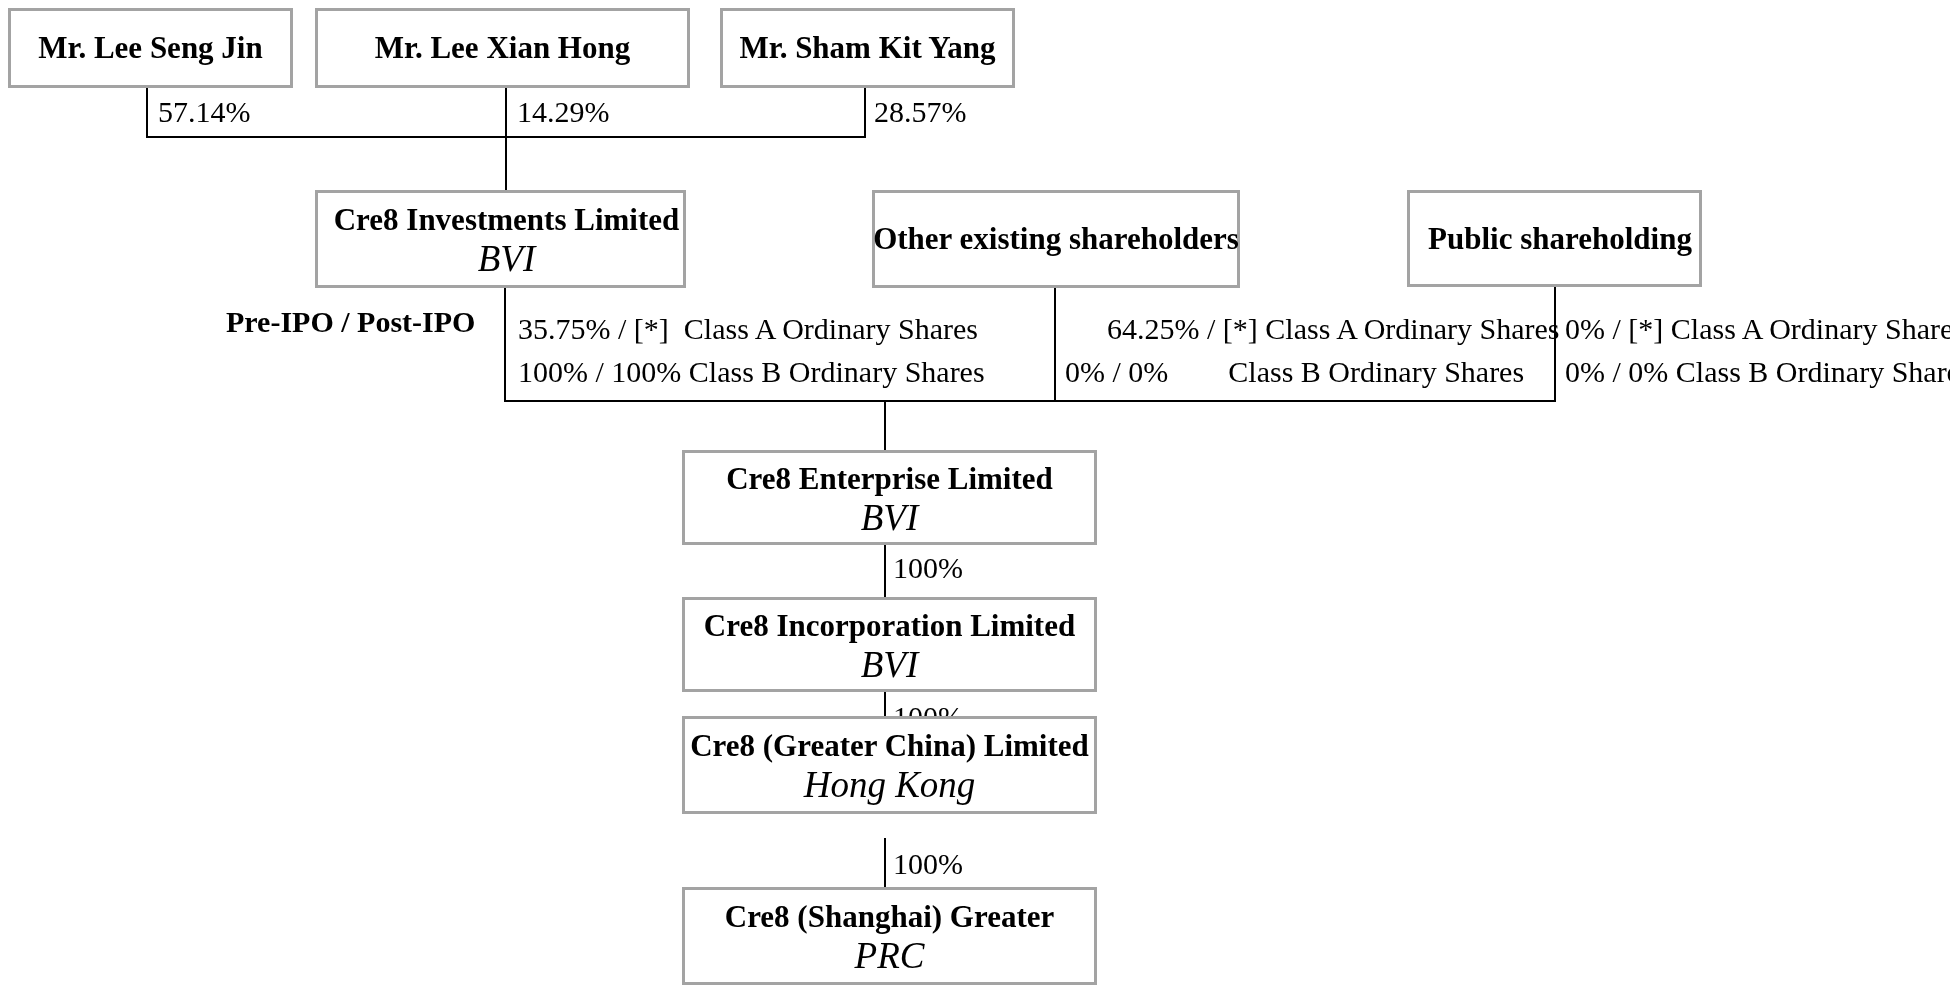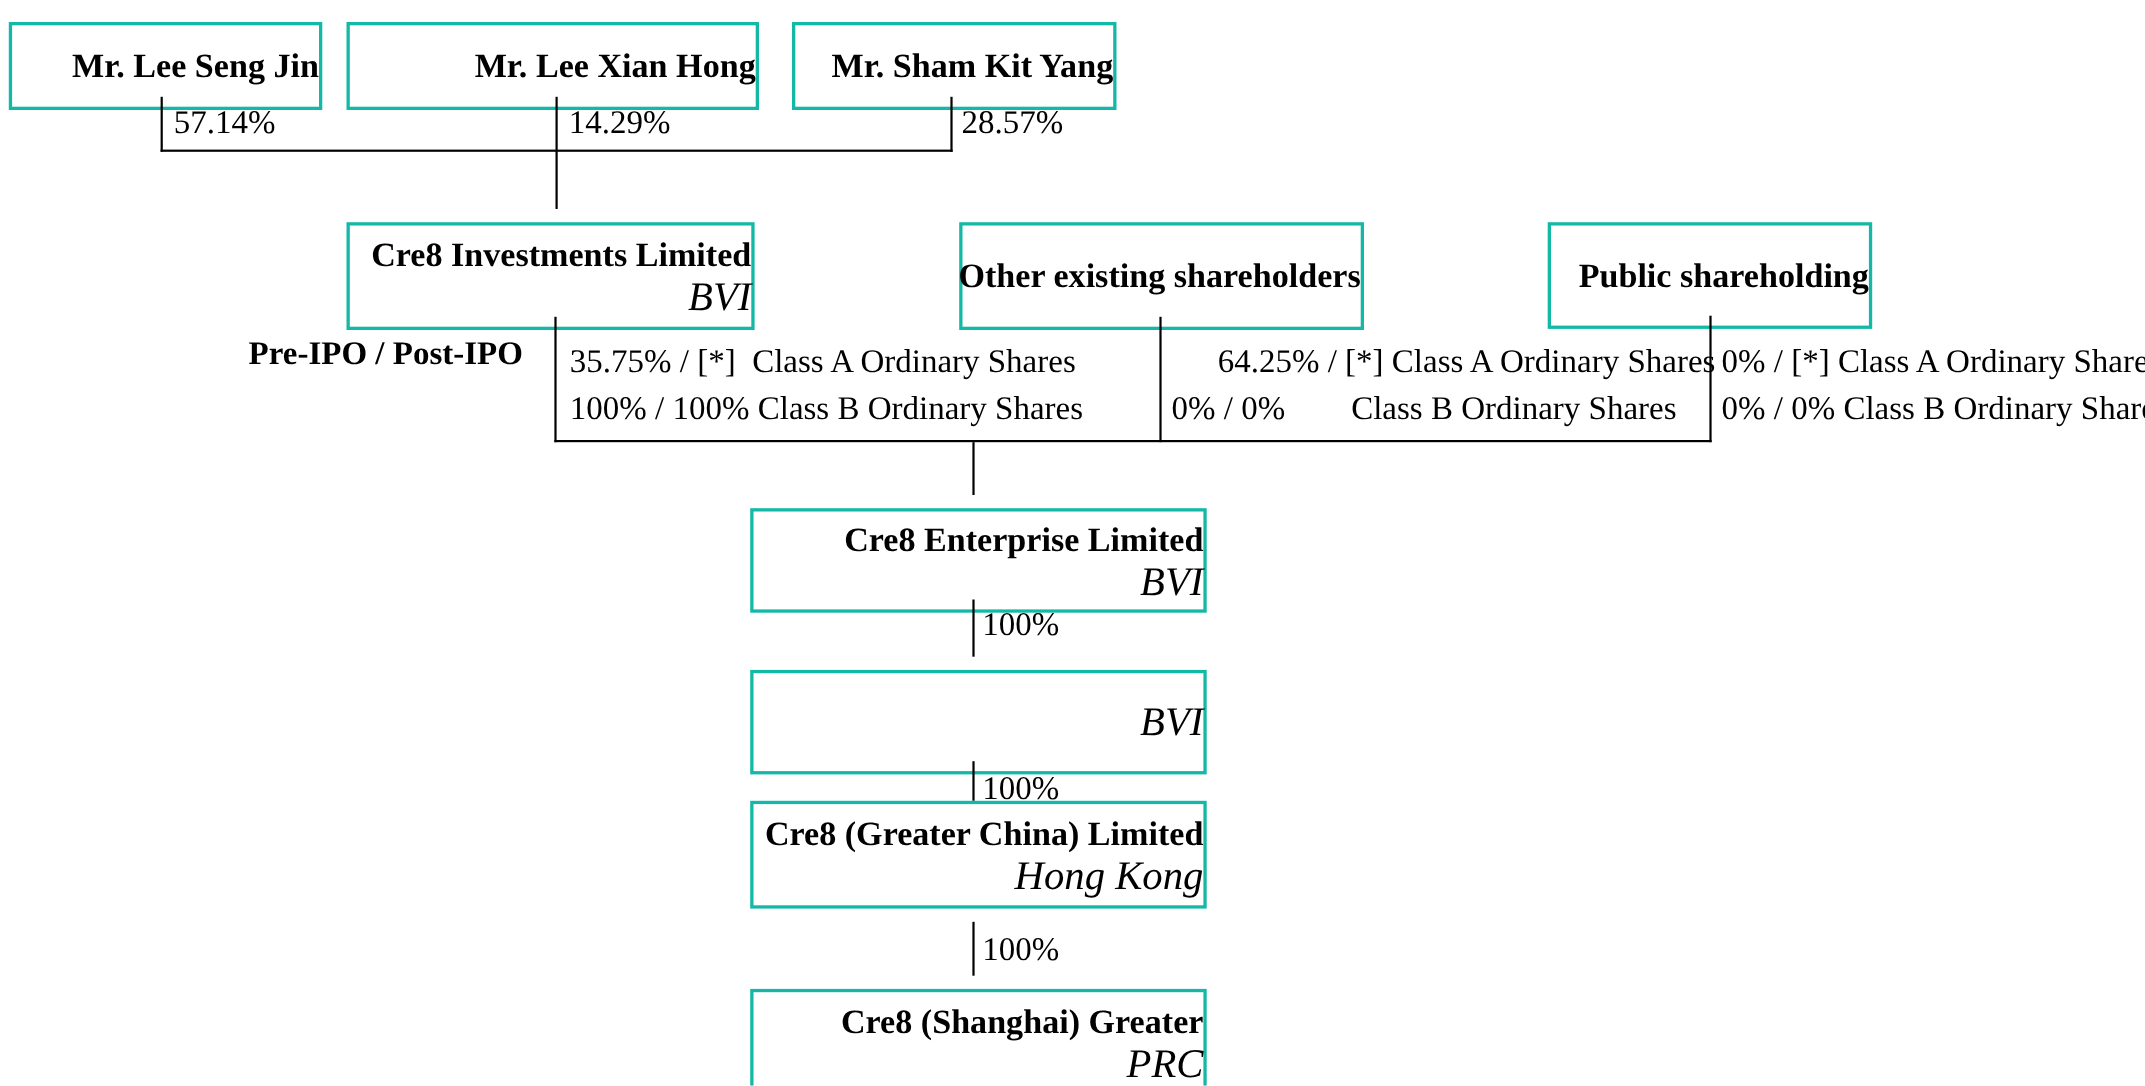--- a/index.html
+++ b/index.html
@@ -6,29 +6,28 @@
   #canvas{
     position:relative;
     width:1950px;height:987px;
     background:#ffffff;
     font-family:"Liberation Serif", serif;
     color:#000000;
     overflow:hidden;
   }
   .box{
     position:absolute;
-    border:3px solid #14b8a6;
+    border:3px solid #a3a3a3;
     background:#ffffff;
     box-sizing:border-box;
     display:flex;
     flex-direction:column;
-    align-items:flex-end;
+    align-items:center;
     justify-content:center;
     text-align:center;
-    margin-top:12px;
   }
   .box .title{
     font-weight:bold;
     font-size:31px;
     line-height:40px;
     white-space:nowrap;
   }
   .box .juris{
     font-style:italic;
     font-size:37px;
@@ -98,20 +97,21 @@
 
   <div class="box" style="left:682px;top:450px;width:415px;height:95px;">
     <div class="title">Cre8 Enterprise Limited</div>
     <div class="juris">BVI</div>
   </div>
 
   <div class="vline" style="left:884px;top:545px;width:2px;height:52px;"></div>
   <div class="lbl" style="left:893px;top:551px;">100%</div>
 
   <div class="box" style="left:682px;top:597px;width:415px;height:95px;">
+    <div class="title">Cre8 Incorporation Limited</div>
     <div class="juris">BVI</div>
   </div>
 
   <div class="vline" style="left:884px;top:692px;width:2px;height:48px;"></div>
   <div class="lbl" style="left:893px;top:700px;">100%</div>
 
   <div class="box" style="left:682px;top:716px;width:415px;height:98px;">
     <div class="title">Cre8 (Greater China) Limited</div>
     <div class="juris">Hong Kong</div>
   </div>

